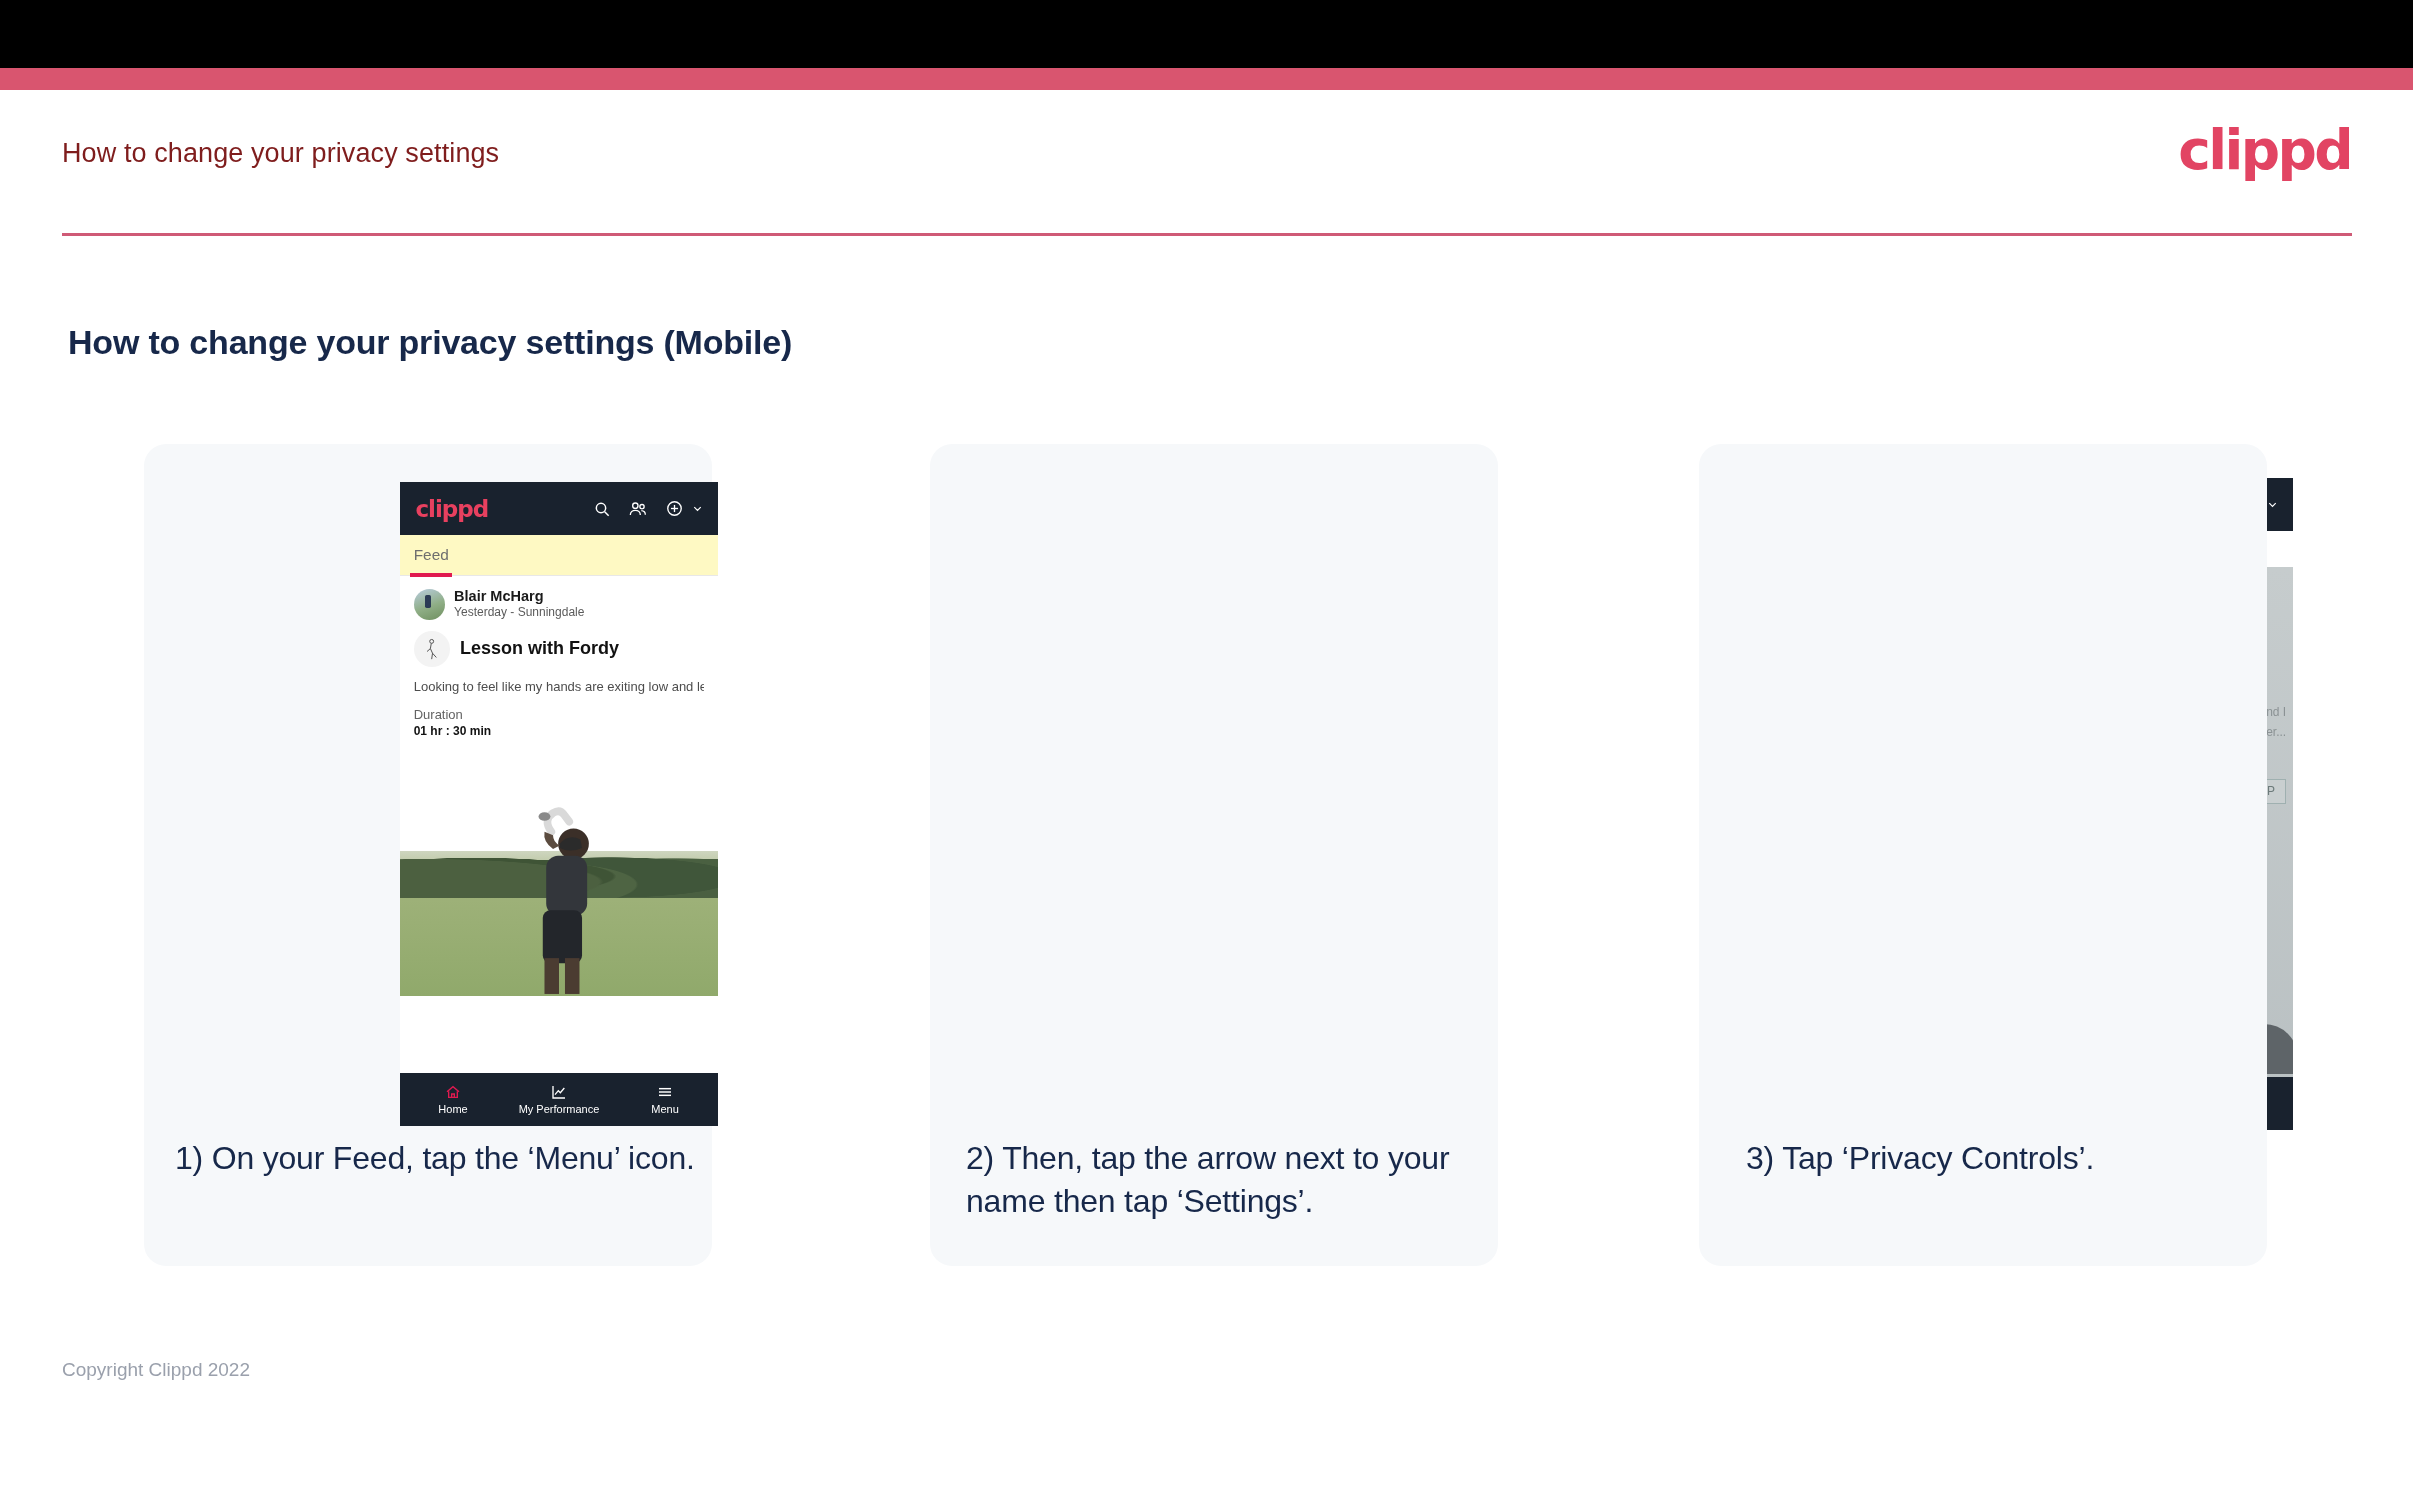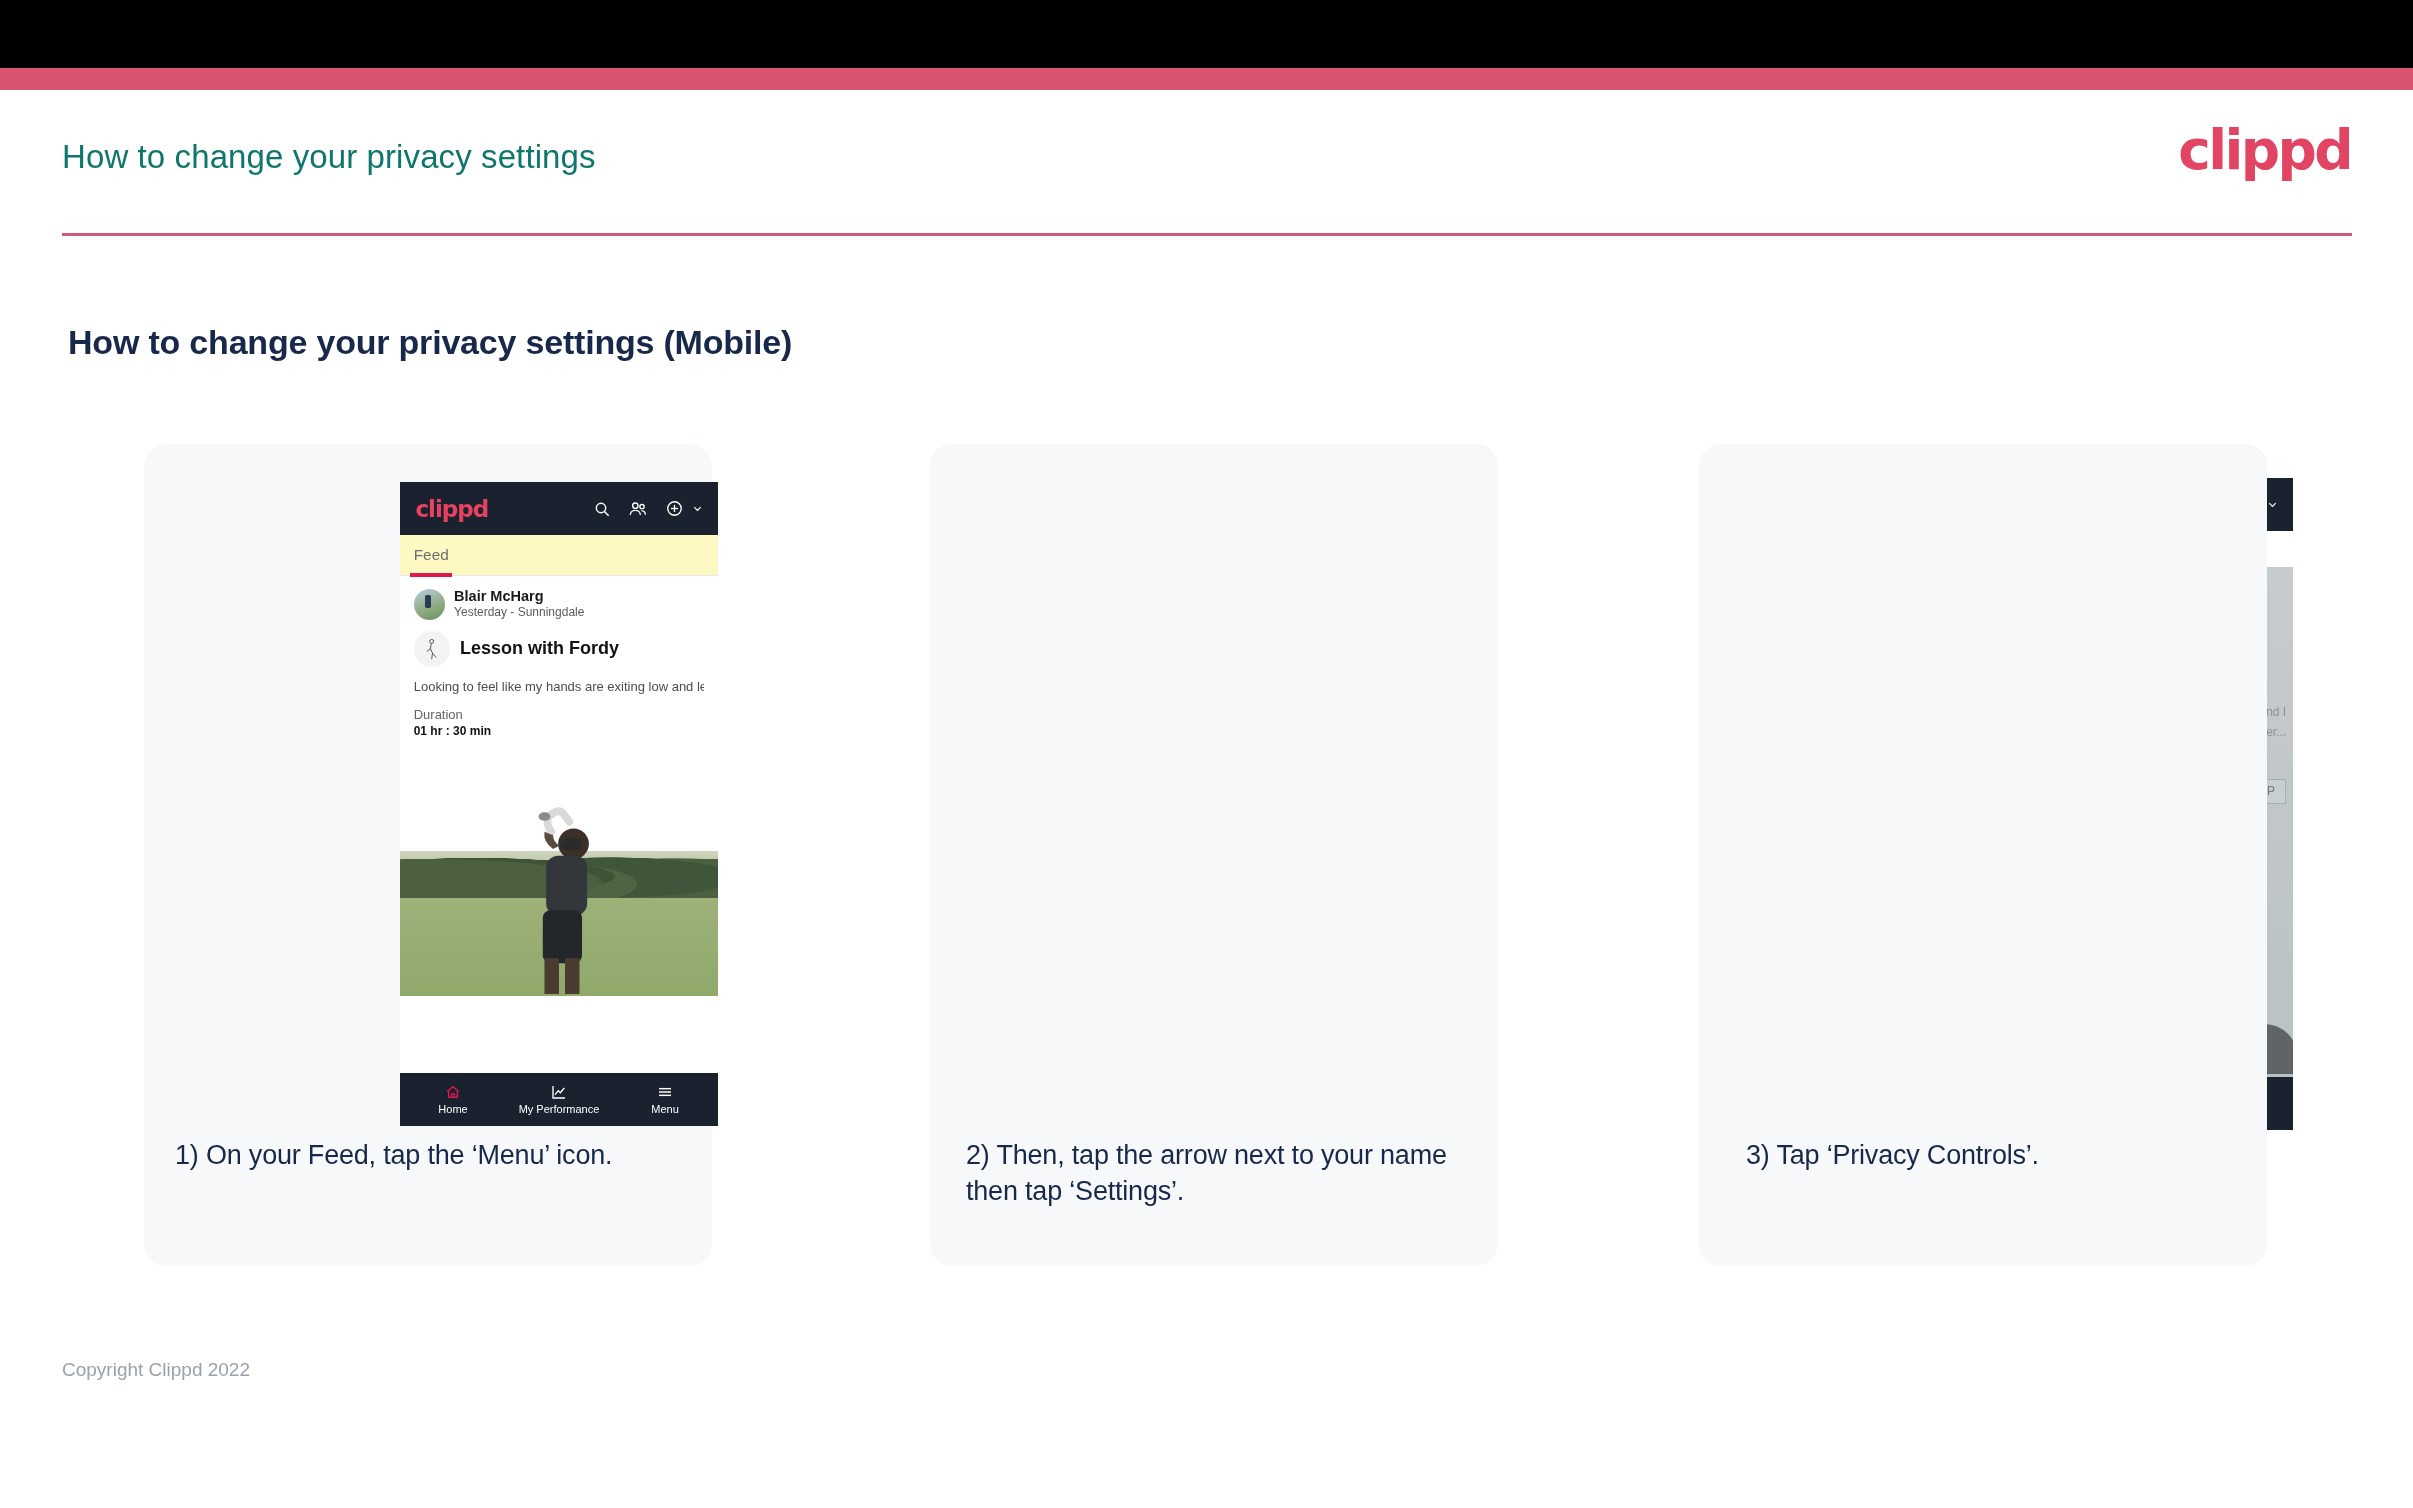--- a/index.html
+++ b/index.html
@@ -12,21 +12,21 @@
   .slide { position: relative; width: 2413px; height: 1508px; background:#fff; }
 
   
   .top-black { position:absolute; top:0; left:0; width:100%; height:68px; background:#000000; }
   .top-pink  { position:absolute; top:68px; left:0; width:100%; height:22px; background:#d9556f; }
 
   
   .hdr { position:absolute; top:91px; left:0; width:100%; height:145px; }
   .hdr-title {
     position:absolute; left:62px; top:47px;
-    font-size:33px; color:#0f766e; letter-spacing:0.1px;
+    font-size:27px; color:#7f1d1d; letter-spacing:0.1px;
   }
   .logo {
     position:absolute; right:62px; top:27px;
     font-size:55px; font-weight:bold; color:#e24463;
     letter-spacing:-2.6px; font-family:"DejaVu Sans", sans-serif;
   }
   .hdr-rule {
     position:absolute; left:62px; top:142px; width:2290px; height:2.6px;
     background:#cf5a76;
   }
@@ -180,21 +180,21 @@
     position:relative; width:255px;
   }
   .menu-row .rchev {
     position:absolute; right:0; top:0; height:100%; width:50px;
     display:flex; align-items:center; justify-content:center;
     border-left:0.9px solid #ececec;
   }
 
   
   .cap {
-    position:absolute; font-size:27px; color:#17284a; line-height:1.35;
+    position:absolute; font-size:32px; color:#17284a; line-height:1.35;
     letter-spacing:-0.2px;
   }
   .cap1 { left:175px; top:1137px; width:581px; }
   .cap2 { left:966px; top:1137px; width:530px; }
   .cap3 { left:1746px; top:1137px; width:581px; }
 
   
   .footer {
     position:absolute; left:62px; top:1359px;
     font-size:19px; color:#9aa0ac;

